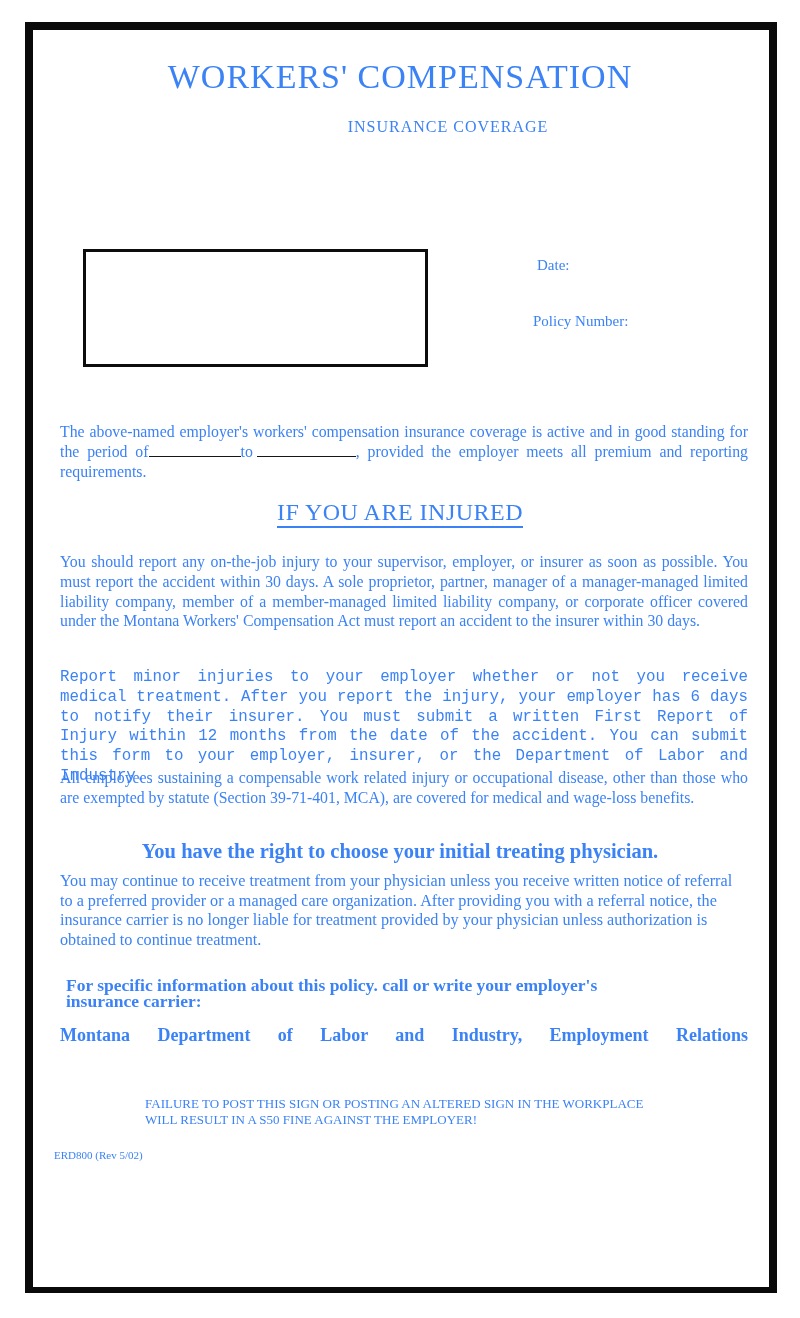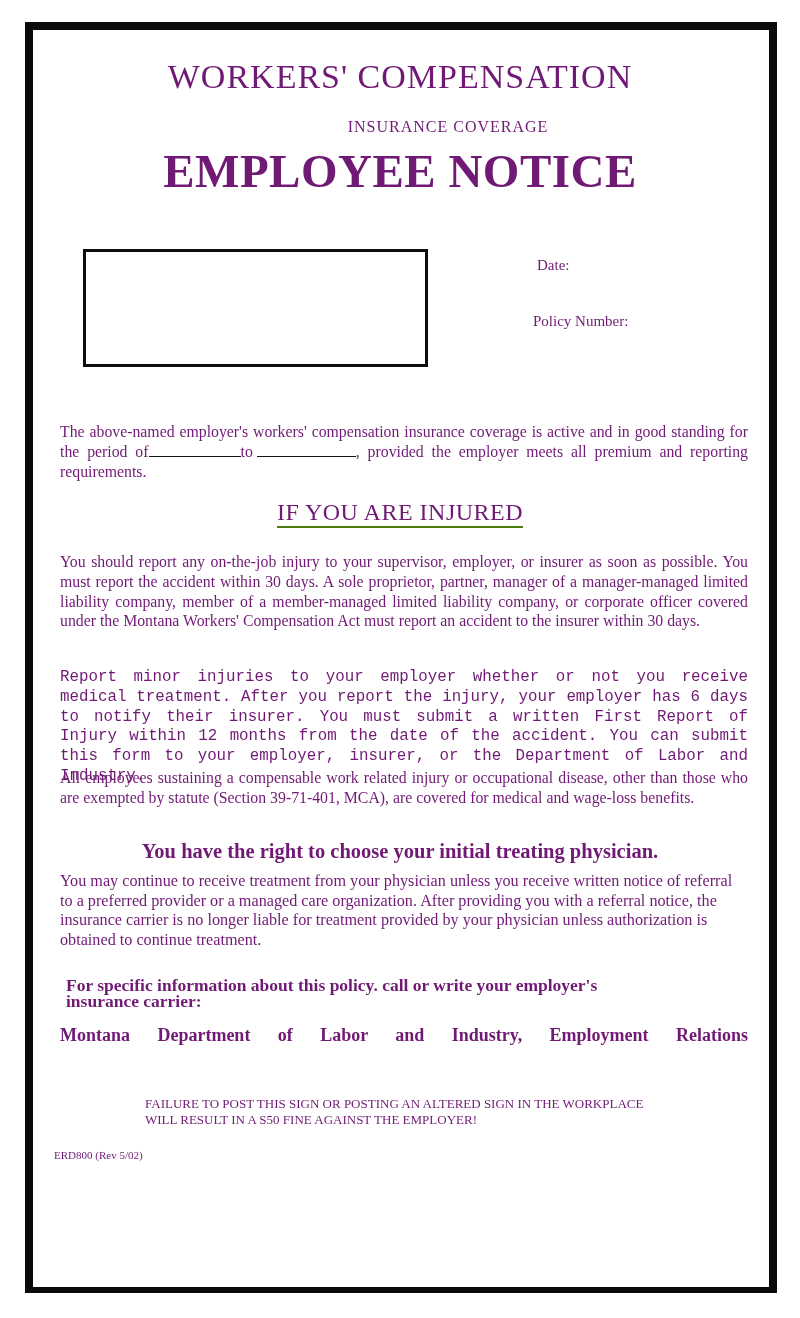--- a/index.html
+++ b/index.html
@@ -2,21 +2,21 @@
 <html><head>
 <meta charset="utf-8">
 <style>
   html, body { margin: 0; padding: 0; background: #ffffff; }
   .page {
     position: relative;
     width: 800px;
     height: 1293px;
     background: #ffffff;
     font-family: "Liberation Serif", serif;
-    color: #701a75;
+    color: #3b82f6;
     overflow: hidden;
   }
   .frame {
     position: absolute;
     left: 25px; top: 22px;
     width: 752px; height: 1273px;
     border: 8px solid #0a0a0a;
     box-sizing: border-box;
   }
   .centered { position: absolute; left: 0; width: 800px; text-align: center; }
@@ -40,21 +40,21 @@
     position: absolute;
     left: 60px;
     width: 688px;
     font-size: 15.8px;
     line-height: 19.8px;
     margin: 0;
   }
   .just { text-align: justify; }
   .p-coverage { top: 422px; }
   .h-injured { top: 499px; font-size: 24px; letter-spacing: 0.5px; }
-  .h-injured .underlined { border-bottom: 2px solid #4d7c0f; padding-bottom: 1px; }
+  .h-injured .underlined { border-bottom: 2px solid #3b82f6; padding-bottom: 1px; }
   .p-injured-0 { top: 552px; }
   .p-injured-1 { top: 668px; font-family: Liberation Mono, monospace; }
   .p-injured-2 { top: 768px; }
   .h-physician { top: 840px; font-size: 20.5px; font-weight: 700; }
   .p-physician { top: 872px; font-size: 16.2px; line-height: 19.6px; }
 
   .boldline {
     position: absolute;
     left: 66px;
     width: 682px;
@@ -100,21 +100,20 @@
   .blank2 { width: 99px; margin-left: 4px; }
 </style>
 </head>
 <body>
 
 <div class="page">
   <div class="frame"></div>
 
   <div class="centered title1">WORKERS' COMPENSATION</div>
   <div class="centered title2">INSURANCE COVERAGE</div>
-  <div class="centered title3">EMPLOYEE NOTICE</div>
 
   <div class="employer-box"></div>
   <div class="field-label date-label">Date:</div>
   <div class="field-label policy-label">Policy Number:</div>
 
   <p class="bodytext just p-coverage"><span>The above-named employer's workers' compensation insurance coverage is active and in good standing for the period of</span><span class="blank blank1"></span><span>to</span><span class="blank blank2"></span><span>, provided the employer meets all premium and reporting requirements.</span></p>
 
   <div class="centered h-injured"><span class="underlined">IF YOU ARE INJURED</span></div>
 
   <p class="bodytext just p-injured-0">You should report any on-the-job injury to your supervisor, employer, or insurer as soon as possible. You must report the accident within 30 days. A sole proprietor, partner, manager of a manager-managed limited liability company, member of a member-managed limited liability company, or corporate officer covered under the Montana Workers' Compensation Act must report an accident to the insurer within 30 days.</p>

